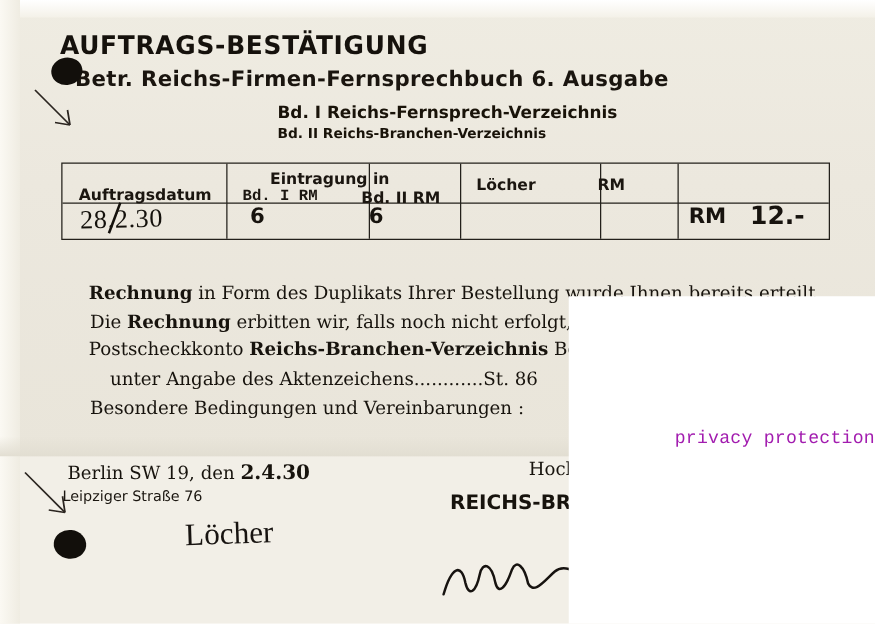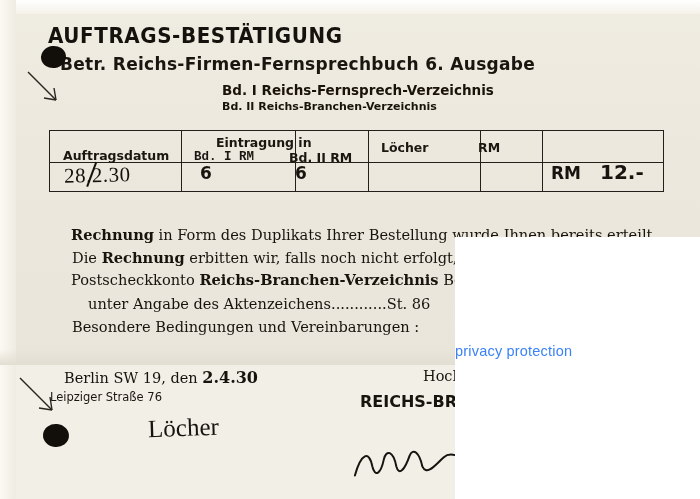--- a/index.html
+++ b/index.html
@@ -197,21 +197,21 @@
     font-size: 14.6px;
     color: #17130d;
     font-family: "DejaVu Serif", serif;
     white-space: nowrap;
   }
   .body-line b { font-family: "DejaVu Serif", serif; }
 
   
   .foot-left {
     position: absolute;
-    left: 64px;
+    left: 54px;
     top: 368px;
     font-size: 14.5px;
     color: #17130d;
     font-family: "DejaVu Serif", serif;
     white-space: nowrap;
   }
   .foot-date {
     font-weight: bold;
     font-size: 16px;
   }
@@ -268,24 +268,24 @@
     position: absolute;
     left: 455px;
     top: 237px;
     width: 245px;
     height: 262px;
     background: #ffffff;
   }
   .privacy-txt {
     position: absolute;
     width: 100%;
-    text-align: left;
+    text-align: right;
     font-size: 14.5px;
-    color: #3b82f6;
-    font-family: Liberation Sans, sans-serif;
+    color: #a21caf;
+    font-family: Liberation Mono, monospace;
     letter-spacing: 0.2px;
   }
   .privacy-txt.l1 { top: 106px; }
   .privacy-txt.l2 { top: 126px; }
 </style>
 </head>
 <body>
 
 <div id="page">
 

